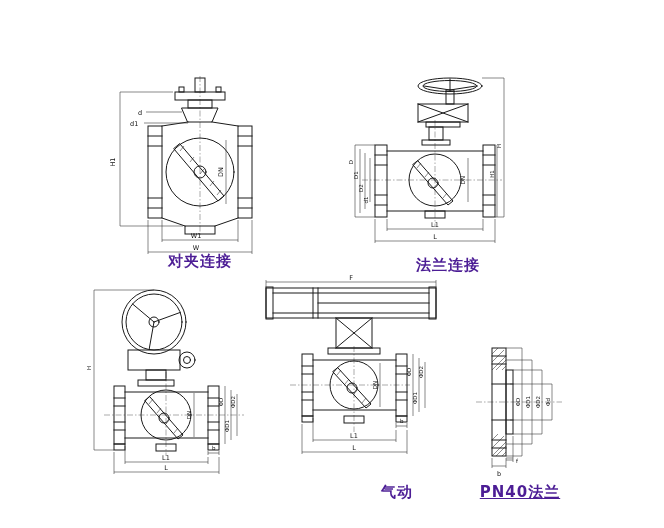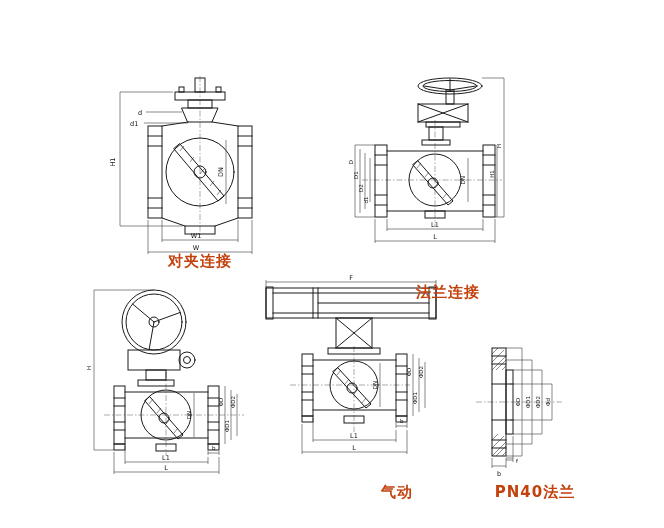--- a/index.html
+++ b/index.html
@@ -12,21 +12,21 @@
   .fig { position:absolute; }
   svg { display:block; overflow:visible; }
   .draw   { stroke:#1a1a1a; stroke-width:1; fill:none; stroke-linecap:square; }
   .dim    { stroke:#3a3a3a; stroke-width:0.6; fill:none; }
   .cl     { stroke:#555555; stroke-width:0.5; fill:none; stroke-dasharray:6 2 1.5 2; }
   .hatch  { stroke:#1a1a1a; stroke-width:0.5; fill:none; }
   text.dt  { font-family:"DejaVu Sans", sans-serif; font-size:6.5px; fill:#111111; stroke:none; }
   text.dts { font-size:5.5px; }
   .caption {
     position:absolute; text-align:center; font-weight:bold; font-size:15px;
-    color:#c2410c; font-family:"DejaVu Sans", sans-serif; letter-spacing:1px;
+    color:#4c1d95; font-family:"DejaVu Sans", sans-serif; letter-spacing:1px;
     white-space:nowrap;
   }
 </style>
 </head>
 <body>
 
 <div id="screen">
 
   <div class="fig" style="left:100px; top:76px;">
     <svg width="165" height="190" viewBox="0 0 165 190">
@@ -363,17 +363,17 @@
         <text class="dt" x="29" y="140" text-anchor="middle">b</text>
         <line class="dim" x1="36" y1="122" x2="43" y2="122"></line>
         <line class="dim" x1="43" y1="100" x2="43" y2="126"></line>
         <line class="dim" x1="36" y1="124" x2="43" y2="124"></line>
         <text class="dt dts" x="46" y="127">f</text>
       </g>
     </svg>
   </div>
 
   <div class="caption" style="left:150px; top:252px; width:100px;">对夹连接</div>
-  <div class="caption" style="left:398px; top:256px; width:100px;margin-top:27px;">法兰连接</div>
+  <div class="caption" style="left:398px; top:256px; width:100px;">法兰连接</div>
   <div class="caption" style="left:362px; top:483px; width:70px;">气动</div>
-  <div class="caption" style="left:480px; top:483px; width:110px;">PN40法兰</div>
+  <div class="caption" style="left:465px; top:483px; width:110px;text-decoration:underline;">PN40法兰</div>
 
 </div>
 
 </body></html>

